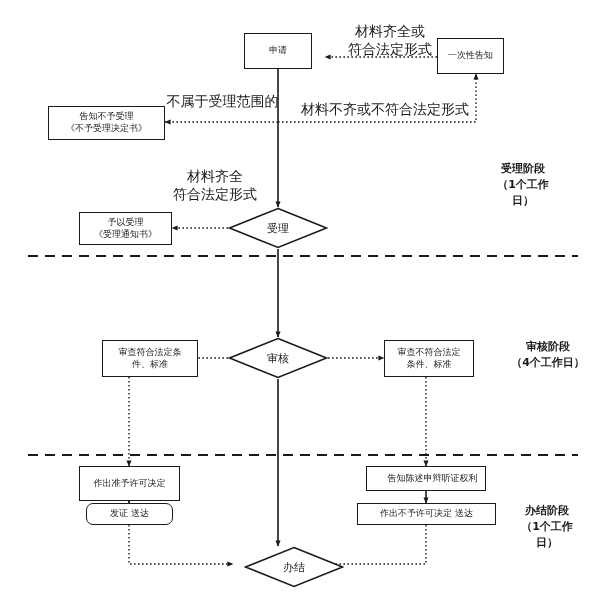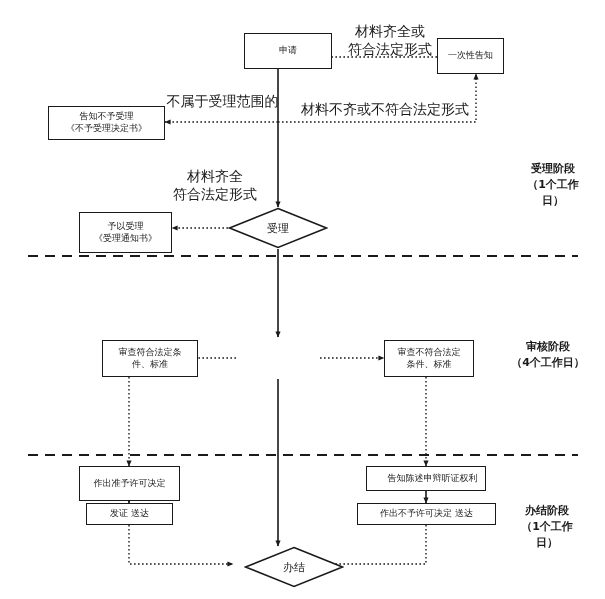--- a/index.html
+++ b/index.html
@@ -124,61 +124,67 @@
 
     <line class="solid-line" x1="129" y1="491" x2="129" y2="503" marker-end="url(#arrow-solid)"></line>
 
     <line class="solid-line" x1="426" y1="491" x2="426" y2="503" marker-end="url(#arrow-solid)"></line>
 
     <path class="dot-line" d="M129,525 L129,564 L233,564" marker-end="url(#arrow-dot)"></path>
 
     <path class="dot-line" d="M426,525 L426,564 L325,564" marker-end="url(#arrow-dot)"></path>
   </svg>
 
-  <div class="node box" style="left:244px; top:33px; width:88px; height:36px;">
+  <div class="node box" style="left:244px; top:33px; width:68px; height:36px;">
     <span>申请</span>
   </div>
 
   <div class="node box" style="left:437px; top:38px; width:67px; height:36px;">
     <span>一次性告知</span>
   </div>
 
   <div class="node box" style="left:48px; top:106px; width:117px; height:34px;">
     <span>告知不予受理
 《不予受理决定书》</span>
   </div>
 
-  <div class="node box" style="left:79px; top:212px; width:93px; height:41px;">
+  <div class="node box" style="left:79px; top:212px; width:93px; height:33px;">
     <span>予以受理
 《受理通知书》</span>
   </div>
 
   <div class="diamond-wrap" style="left:228px; top:207px; width:100px; height:42px;">
     <svg viewBox="0 0 100 42" width="100" height="42">
       <polygon points="50,1.5 98.5,21 50,40.5 1.5,21" fill="#ffffff" stroke="#1a1a1a" stroke-width="1.6"></polygon>
     </svg>
     <div class="diamond-label">受理</div>
   </div>
 
+  <div class="diamond-wrap" style="left:228px; top:337px; width:100px; height:42px;">
+    <svg viewBox="0 0 100 42" width="100" height="42">
+      <polygon points="50,1.5 98.5,21 50,40.5 1.5,21" fill="#ffffff" stroke="#1a1a1a" stroke-width="1.6"></polygon>
+    </svg>
+    <div class="diamond-label">审核</div>
+  </div>
 
   <div class="node box" style="left:82px; top:340px; width:96px; height:37px;margin-left:20px;">
     <span>审查符合法定条
 件、标准</span>
   </div>
 
   <div class="node box" style="left:384px; top:340px; width:90px; height:37px;">
     <span>审查不符合法定
 条件、标准</span>
   </div>
 
   <div class="node box" style="left:79px; top:466px; width:101px; height:35px;">
     <span>作出准予许可决定</span>
   </div>
 
-  <div class="node box" style="left:86px; top:503px; width:87px; height:22px;">
+  <div class="node box" style="left:86px; top:503px; width:87px; height:22px;border-radius:7px;">
     <span>发证  送达</span>
   </div>
 
   <div class="node box" style="left:366px; top:466px; width:120px; height:25px;padding-left:16px;">
     <span>告知陈述申辩听证权利</span>
   </div>
 
   <div class="node box" style="left:357px; top:503px; width:139px; height:22px;">
     <span>作出不予许可决定  送达</span>
   </div>
@@ -193,21 +199,21 @@
   <div class="edge-label" style="left:335px; top:22px; width:110px;">材料齐全或
 符合法定形式</div>
 
   <div class="edge-label" style="left:300px; top:100px; width:170px;">材料不齐或不符合法定形式</div>
 
   <div class="edge-label" style="left:165px; top:92px; width:115px;">不属于受理范围的</div>
 
   <div class="edge-label" style="left:155px; top:167px; width:120px;">材料齐全
 符合法定形式</div>
 
-  <div class="stage-label" style="left:508px; top:161px; width:90px;">受理阶段
+  <div class="stage-label" style="left:478px; top:161px; width:90px;">受理阶段
 （1个工作
 日）</div>
 
   <div class="stage-label" style="left:499px; top:339px; width:98px;">审核阶段
 （4个工作日）</div>
 
   <div class="stage-label" style="left:502px; top:503px; width:90px;">办结阶段
 （1个工作
 日）</div>
 

